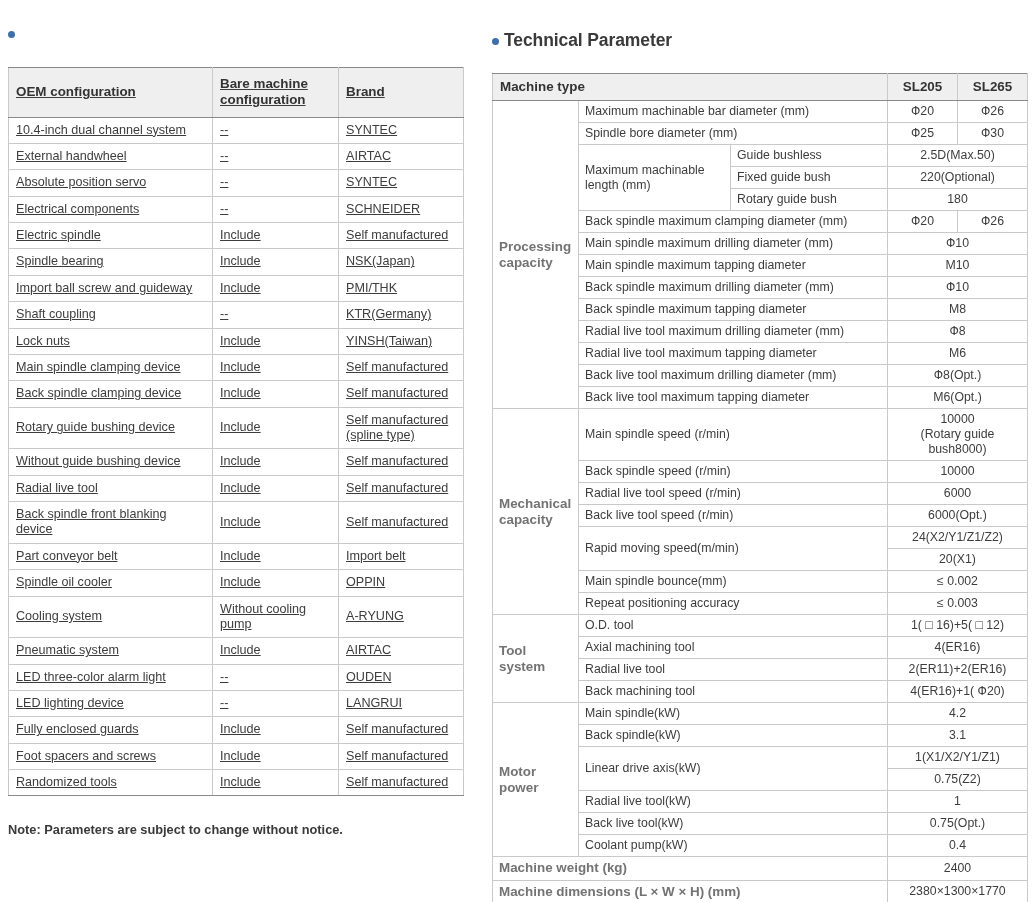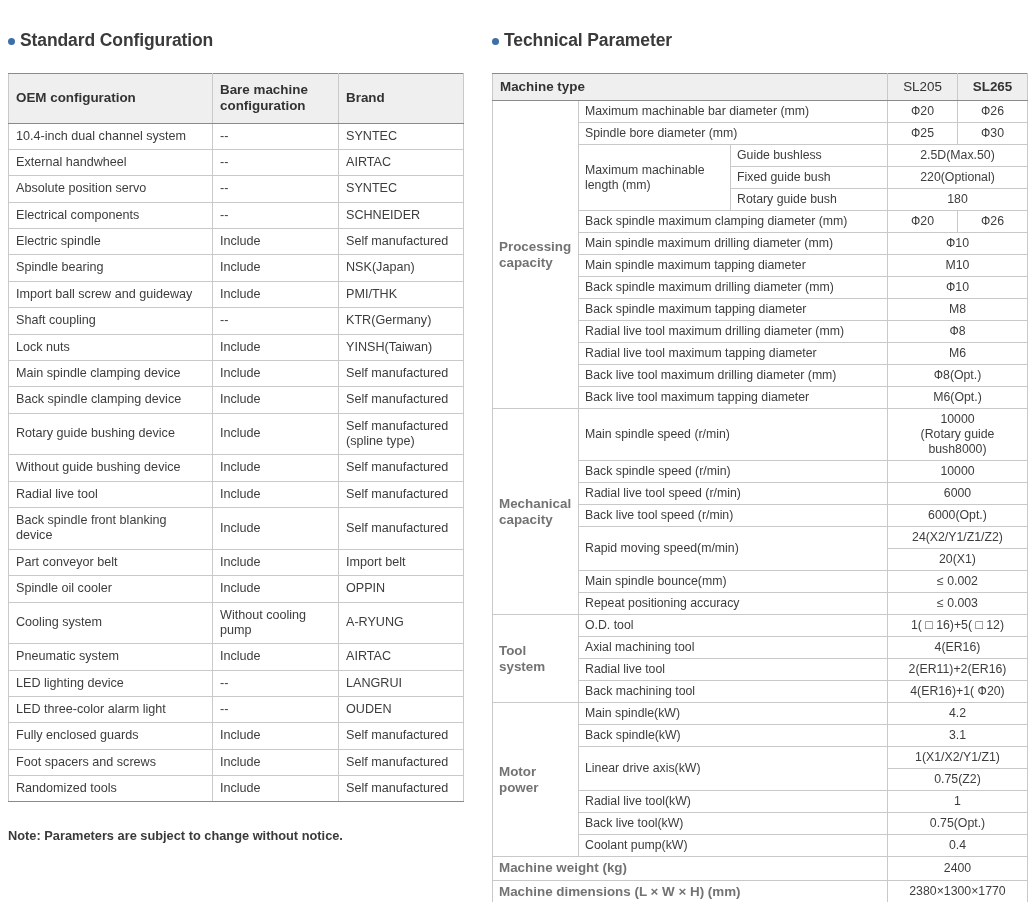--- a/index.html
+++ b/index.html
@@ -55,21 +55,21 @@
     font-weight: bold; font-size: 13.4px; color: #737373;
     text-align: left; vertical-align: middle; padding-left: 8px;
   }
   .thick-t { border-top: 1.6px solid #8a8a8a; }
   .thick-b { border-bottom: 1.6px solid #8a8a8a; }
 
   
   #left-panel {
     position: absolute; left: 8px; top: 30px; width: 455px;
   }
-  #left-panel .tbl-wrap { margin-top: 22px; }
+  #left-panel .tbl-wrap { margin-top: 30px; text-decoration: underline; }
   #left-table { font-size: 12.6px; }
   #left-table col.c1 { width: 204px; }
   #left-table col.c2 { width: 126px; }
   #left-table col.c3 { width: 125px; }
   #left-table td { height: 22px; }
   #left-table .hdr-cell { padding-top: 8px; padding-bottom: 8px; }
   .note {
     margin-top: 26px;
     font-size: 12.8px; font-weight: bold; color: #3a3a3a;
   }
@@ -88,21 +88,20 @@
   #right-table td { height: 20px; padding: 3px 6px; }
 </style>
 </head>
 <body>
 
 <div class="page">
 
   <div id="left-panel">
     <div class="section-title">
       <span class="bullet"></span>
-      <span>Standard Configuration</span>
     </div>
     <div class="tbl-wrap">
       <table id="left-table">
         <colgroup>
             <col class="c1">
             <col class="c2">
             <col class="c3">
           </colgroup>
         <tbody id="left-body">
             <tr>
@@ -199,28 +198,28 @@
               <td>Cooling system</td>
               <td>Without cooling pump</td>
               <td>A-RYUNG</td>
             </tr>
             <tr>
               <td>Pneumatic system</td>
               <td>Include</td>
               <td>AIRTAC</td>
             </tr>
             <tr>
+              <td>LED three-color alarm light</td>
+              <td>--</td>
+              <td>OUDEN</td>
+            </tr>
+            <tr>
               <td>LED lighting device</td>
               <td>--</td>
               <td>LANGRUI</td>
-            </tr>
-            <tr>
-              <td>LED three-color alarm light</td>
-              <td>--</td>
-              <td>OUDEN</td>
             </tr>
             <tr>
               <td>Fully enclosed guards</td>
               <td>Include</td>
               <td>Self manufactured</td>
             </tr>
             <tr>
               <td>Foot spacers and screws</td>
               <td>Include</td>
               <td>Self manufactured</td>
@@ -246,21 +245,21 @@
         <colgroup>
             <col class="g">
             <col class="n1">
             <col class="n2">
             <col class="v1">
             <col class="v2">
           </colgroup>
         <tbody id="right-body">
             <tr>
               <th class="hdr" colspan="3">Machine type</th>
-              <th class="hdr ctr" style="font-weight: normal;">SL205</th>
+              <th class="hdr ctr" style="font-weight: bold;">SL205</th>
               <th class="hdr ctr" style="font-weight: bold;">SL265</th>
             </tr>
             <tr>
               <td class="grp" rowspan="14">Processing capacity</td>
               <td colspan="2">Maximum machinable bar diameter (mm)</td>
               <td class="ctr">Ф20</td>
               <td class="ctr">Ф26</td>
             </tr>
             <tr>
               <td colspan="2">Spindle bore diameter (mm)</td>

